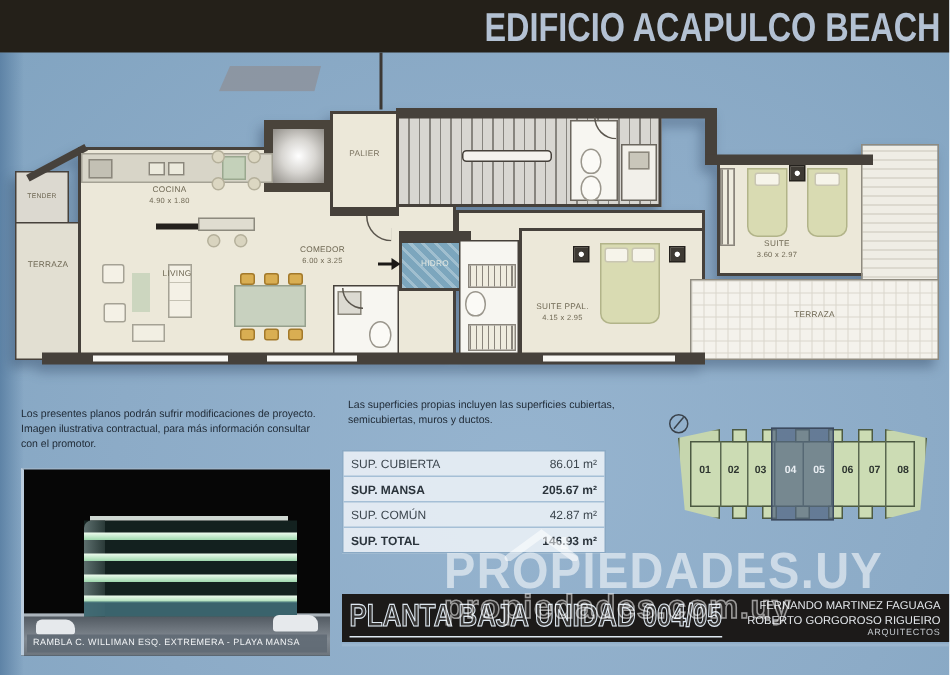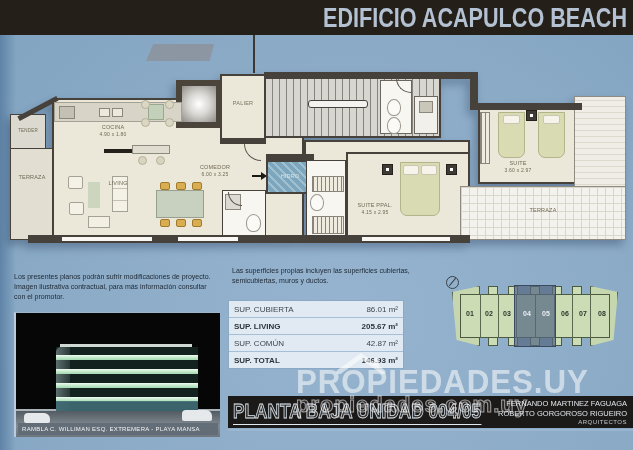--- a/index.html
+++ b/index.html
@@ -249,21 +249,21 @@
   </div>
 
   <div class="note" style="left:232px;top:266px;width:205px;">Las superficies propias incluyen las superficies cubiertas, semicubiertas, muros y ductos.</div>
 
   <div class="areas">
     <div class="arow">
       <span>SUP. CUBIERTA</span>
       <span>86.01 m²</span>
     </div>
     <div class="arow bold">
-      <span>SUP. LIVING</span>
+      <span>SUP. MANSA</span>
       <span>205.67 m²</span>
     </div>
     <div class="arow">
       <span>SUP. COMÚN</span>
       <span>42.87 m²</span>
     </div>
     <div class="arow bold">
       <span>SUP. TOTAL</span>
       <span>146.93 m²</span>
     </div>

